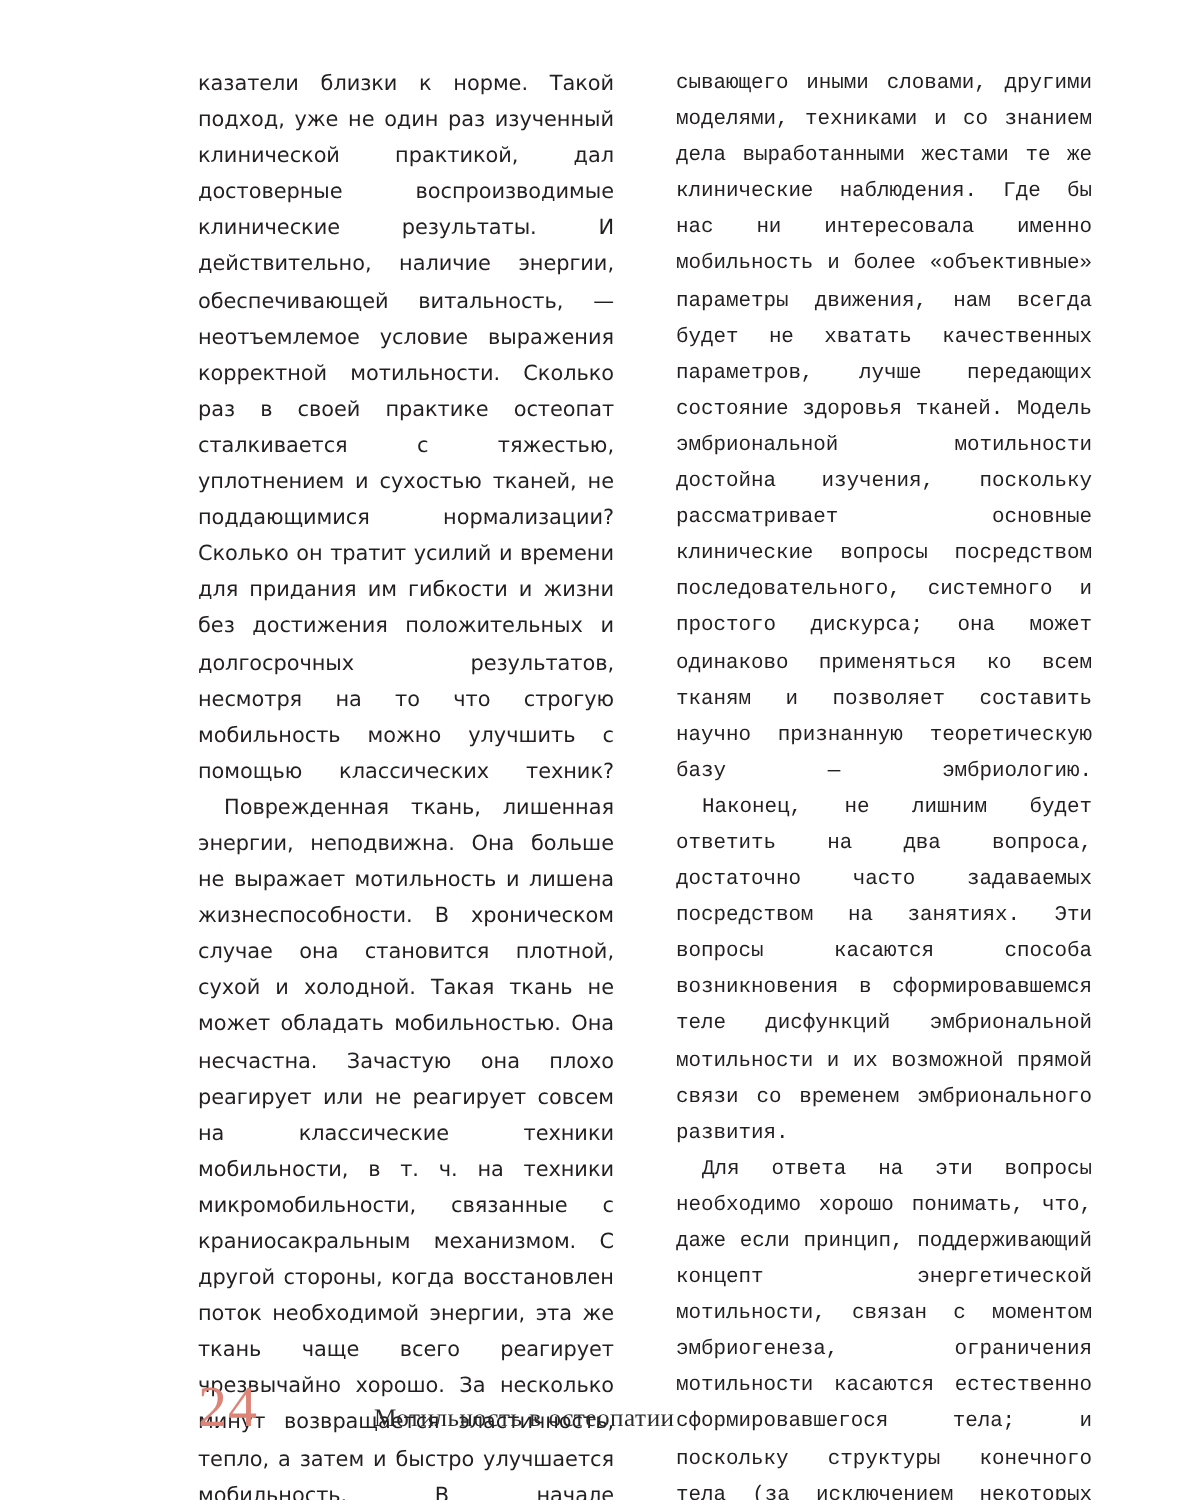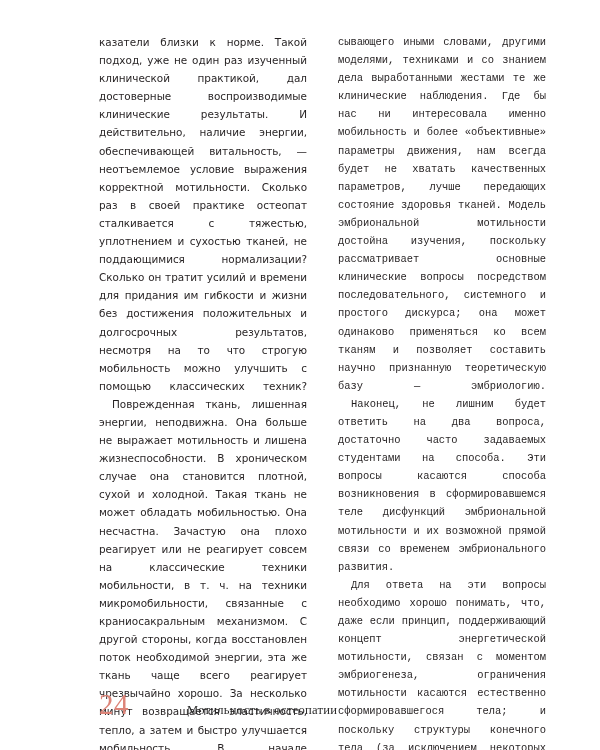--- a/index.html
+++ b/index.html
@@ -99,21 +99,21 @@
     <div class="column left">
       <p class="flow">казатели близки к норме. Такой подход, уже не один раз изученный клинической практикой, дал достоверные воспроизводимые клинические результаты. И действительно, наличие энергии, обеспечивающей витальность, — неотъемлемое условие выражения корректной мотильности. Сколько раз в своей практике остеопат сталкивается с тяжестью, уплотнением и сухостью тканей, не поддающимися нормализации? Сколько он тратит усилий и времени для придания им гибкости и жизни без достижения положительных и долгосрочных результатов, несмотря на то что строгую мобильность можно улучшить с помощью классических техник?</p>
 
       <p class="indent flow"><span class="bold">Поврежденная ткань, лишенная энергии, неподвижна. Она больше не выражает мотильность и лишена жизнеспособности. В хроническом случае она становится плотной, сухой и холодной. Такая ткань не может обладать мобильностью. Она несчастна.</span><span> Зачастую она плохо реагирует или не реагирует совсем на классические техники мобильности, в т. ч. на техники микромобильности, связанные с краниосакральным механизмом. С другой стороны, когда восстановлен поток необходимой энергии, эта же ткань чаще всего реагирует чрезвычайно хорошо. За несколько минут возвращается эластичность, тепло, а затем и быстро улучшается мобильность. В начале использования энергетических техник подобные изменения могут очень удивлять.</span></p>
 
     </div>
 
     <div class="column right">
       <p class="flow">сывающего иными словами, другими моделями, техниками и со знанием дела выработанными жестами те же клинические наблюдения. Где бы нас ни интересовала именно мобильность и более «объективные» параметры движения, нам всегда будет не хватать качественных параметров, лучше передающих состояние здоровья тканей. Модель эмбриональной мотильности достойна изучения, поскольку рассматривает основные клинические вопросы посредством последовательного, системного и простого дискурса; она может одинаково применяться ко всем тканям и позволяет составить научно признанную теоретическую базу — эмбриологию.</p>
 
-      <p class="indent flow-end">Наконец, не лишним будет ответить на два вопроса, достаточно часто задаваемых студентами на способа. Эти вопросы касаются способа возникновения в сформировавшемся теле дисфункций эмбриональной мотильности и их возможной прямой связи со временем эмбрионального развития.</p>
+      <p class="indent flow-end">Наконец, не лишним будет ответить на два вопроса, достаточно часто задаваемых посредством на занятиях. Эти вопросы касаются способа возникновения в сформировавшемся теле дисфункций эмбриональной мотильности и их возможной прямой связи со временем эмбрионального развития.</p>
 
       <p class="indent flow">Для ответа на эти вопросы необходимо хорошо понимать, что, даже если принцип, поддерживающий концепт энергетической мотильности, связан с моментом эмбриогенеза, ограничения мотильности касаются естественно сформировавшегося тела; и поскольку структуры конечного тела (за исключением некоторых врожденных недостатков) находятся на своем месте и в своей предполагаемой форме, присутствующая во время эмбриогенеза энергия, очевидно, удачно преодолела свой первый путь. Таким образом, движения мотильности нарушаются в сформировавшемся теле,</p>
     </div>
 
   </div>
 
   <div class="footer">
     <div class="folio">24</div>
     <div class="running-title">Мотильность в остеопатии</div>
   </div>

